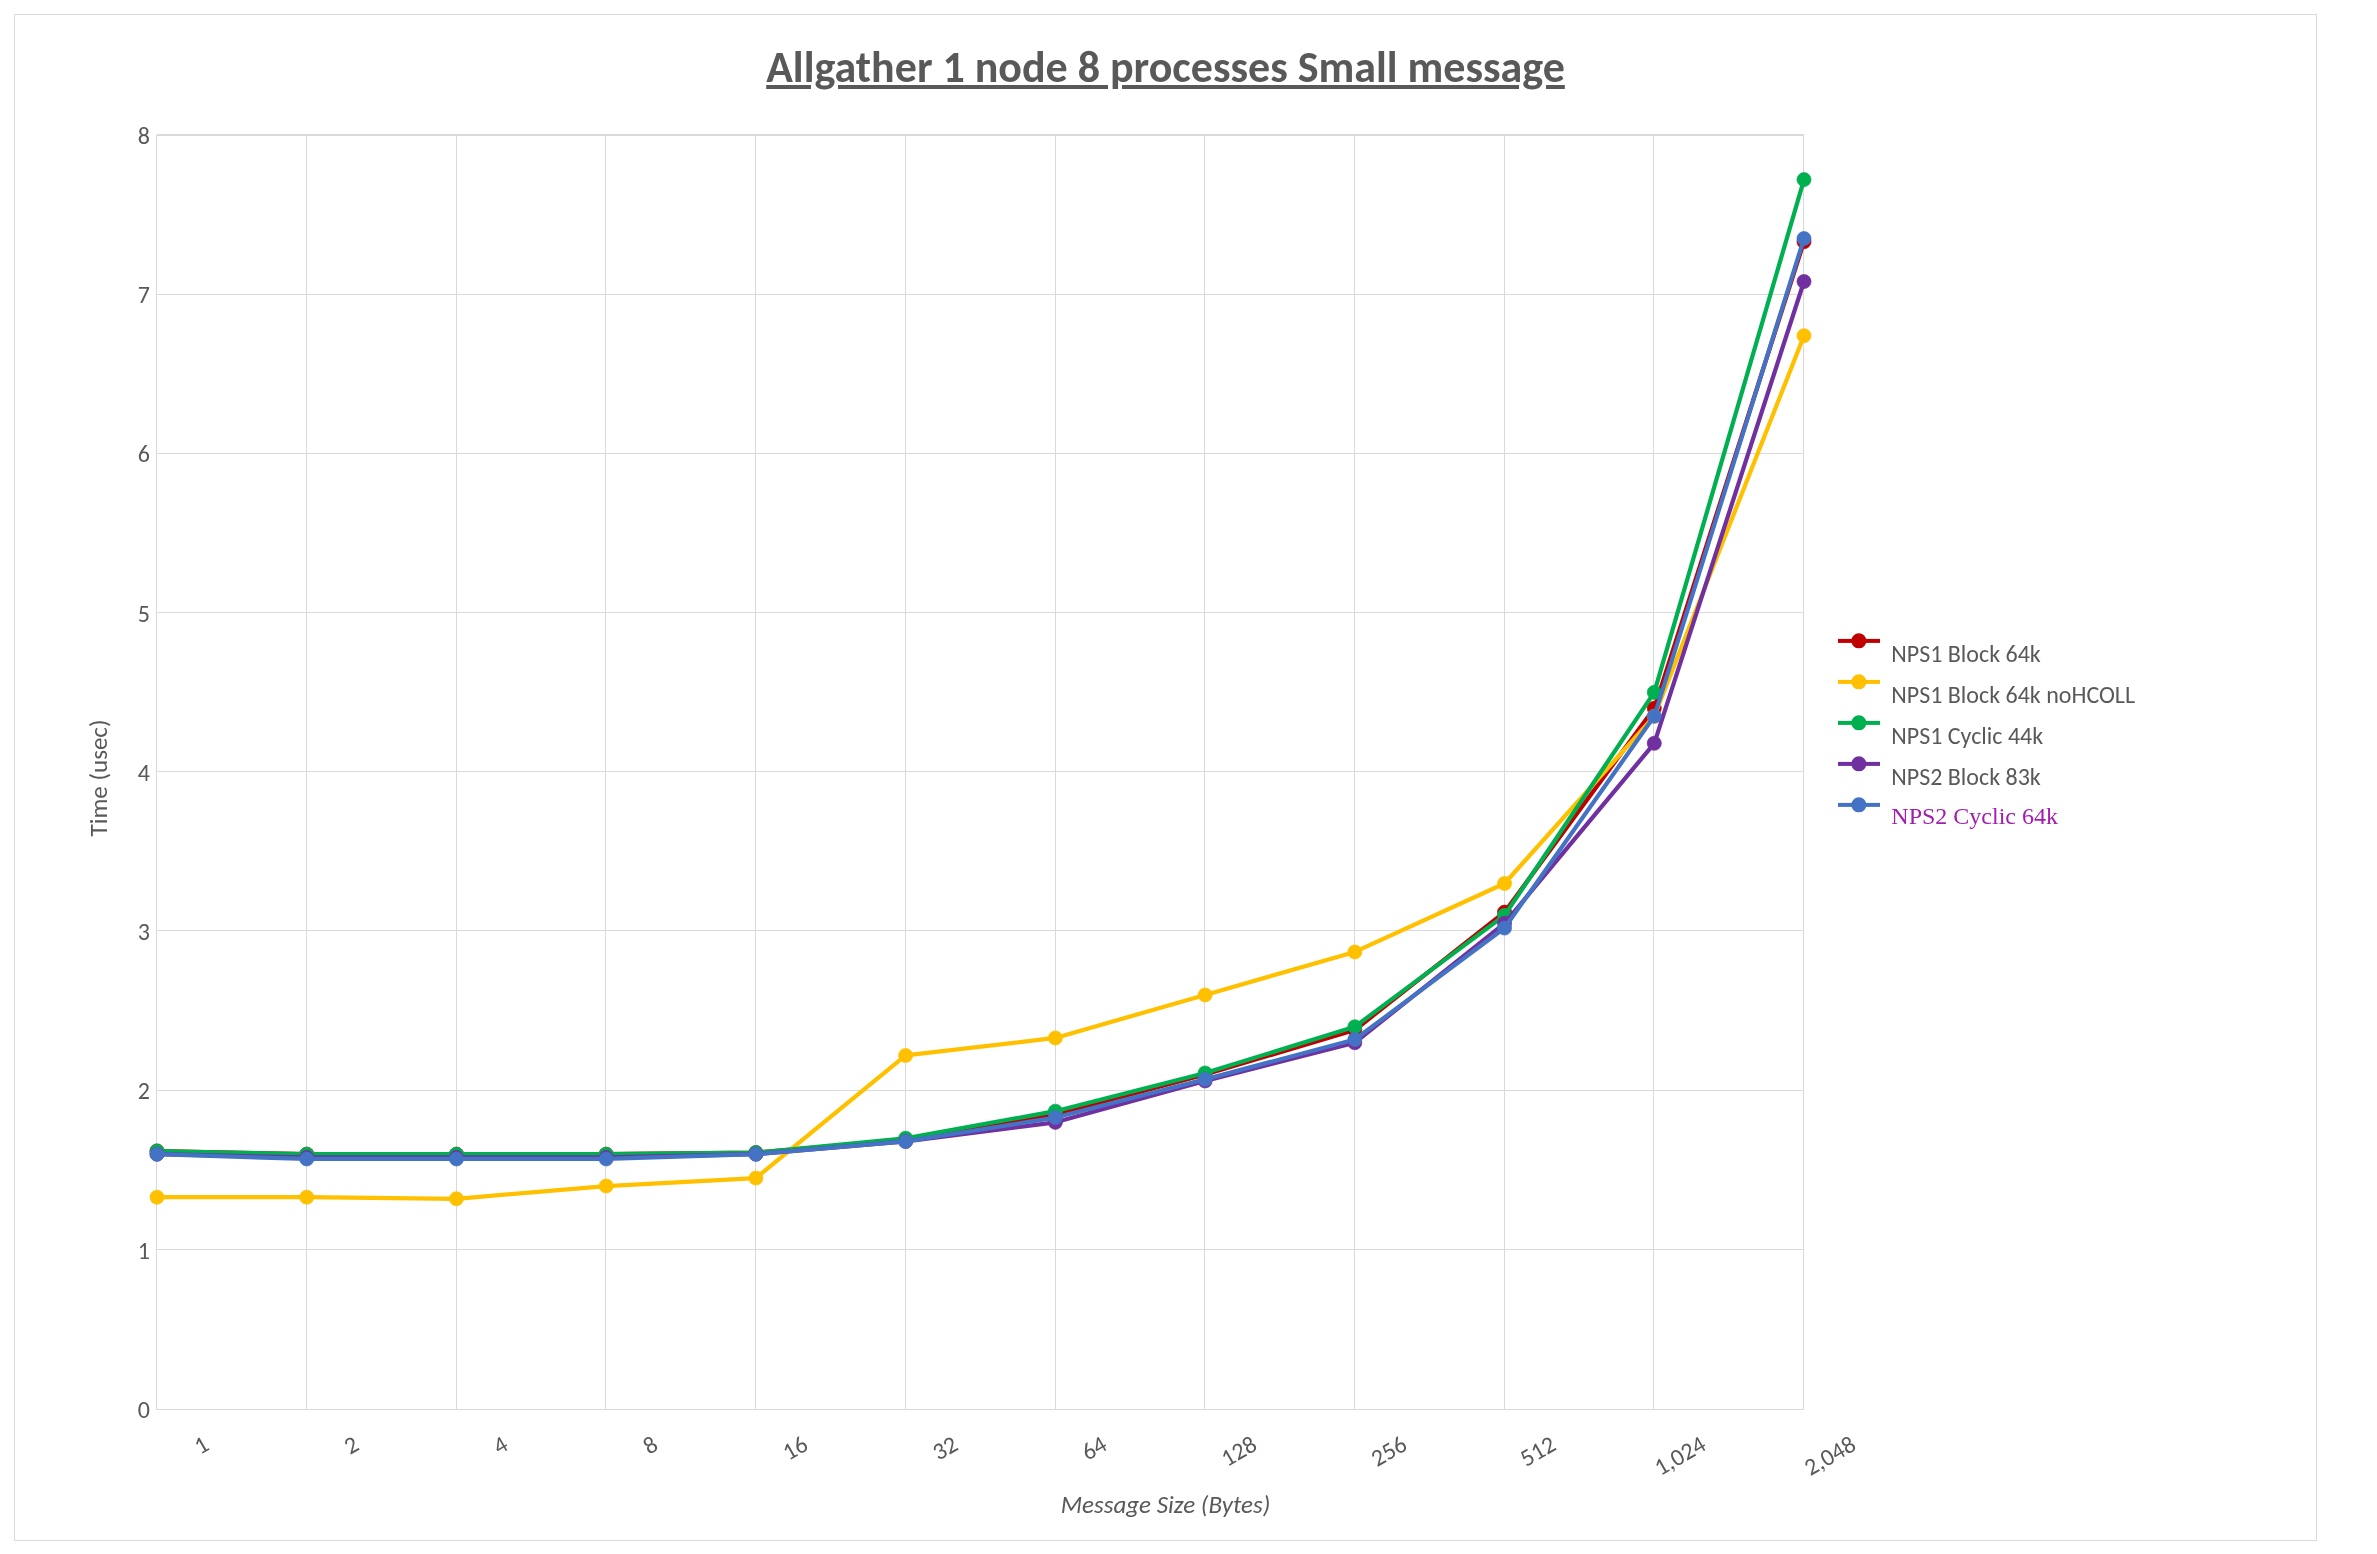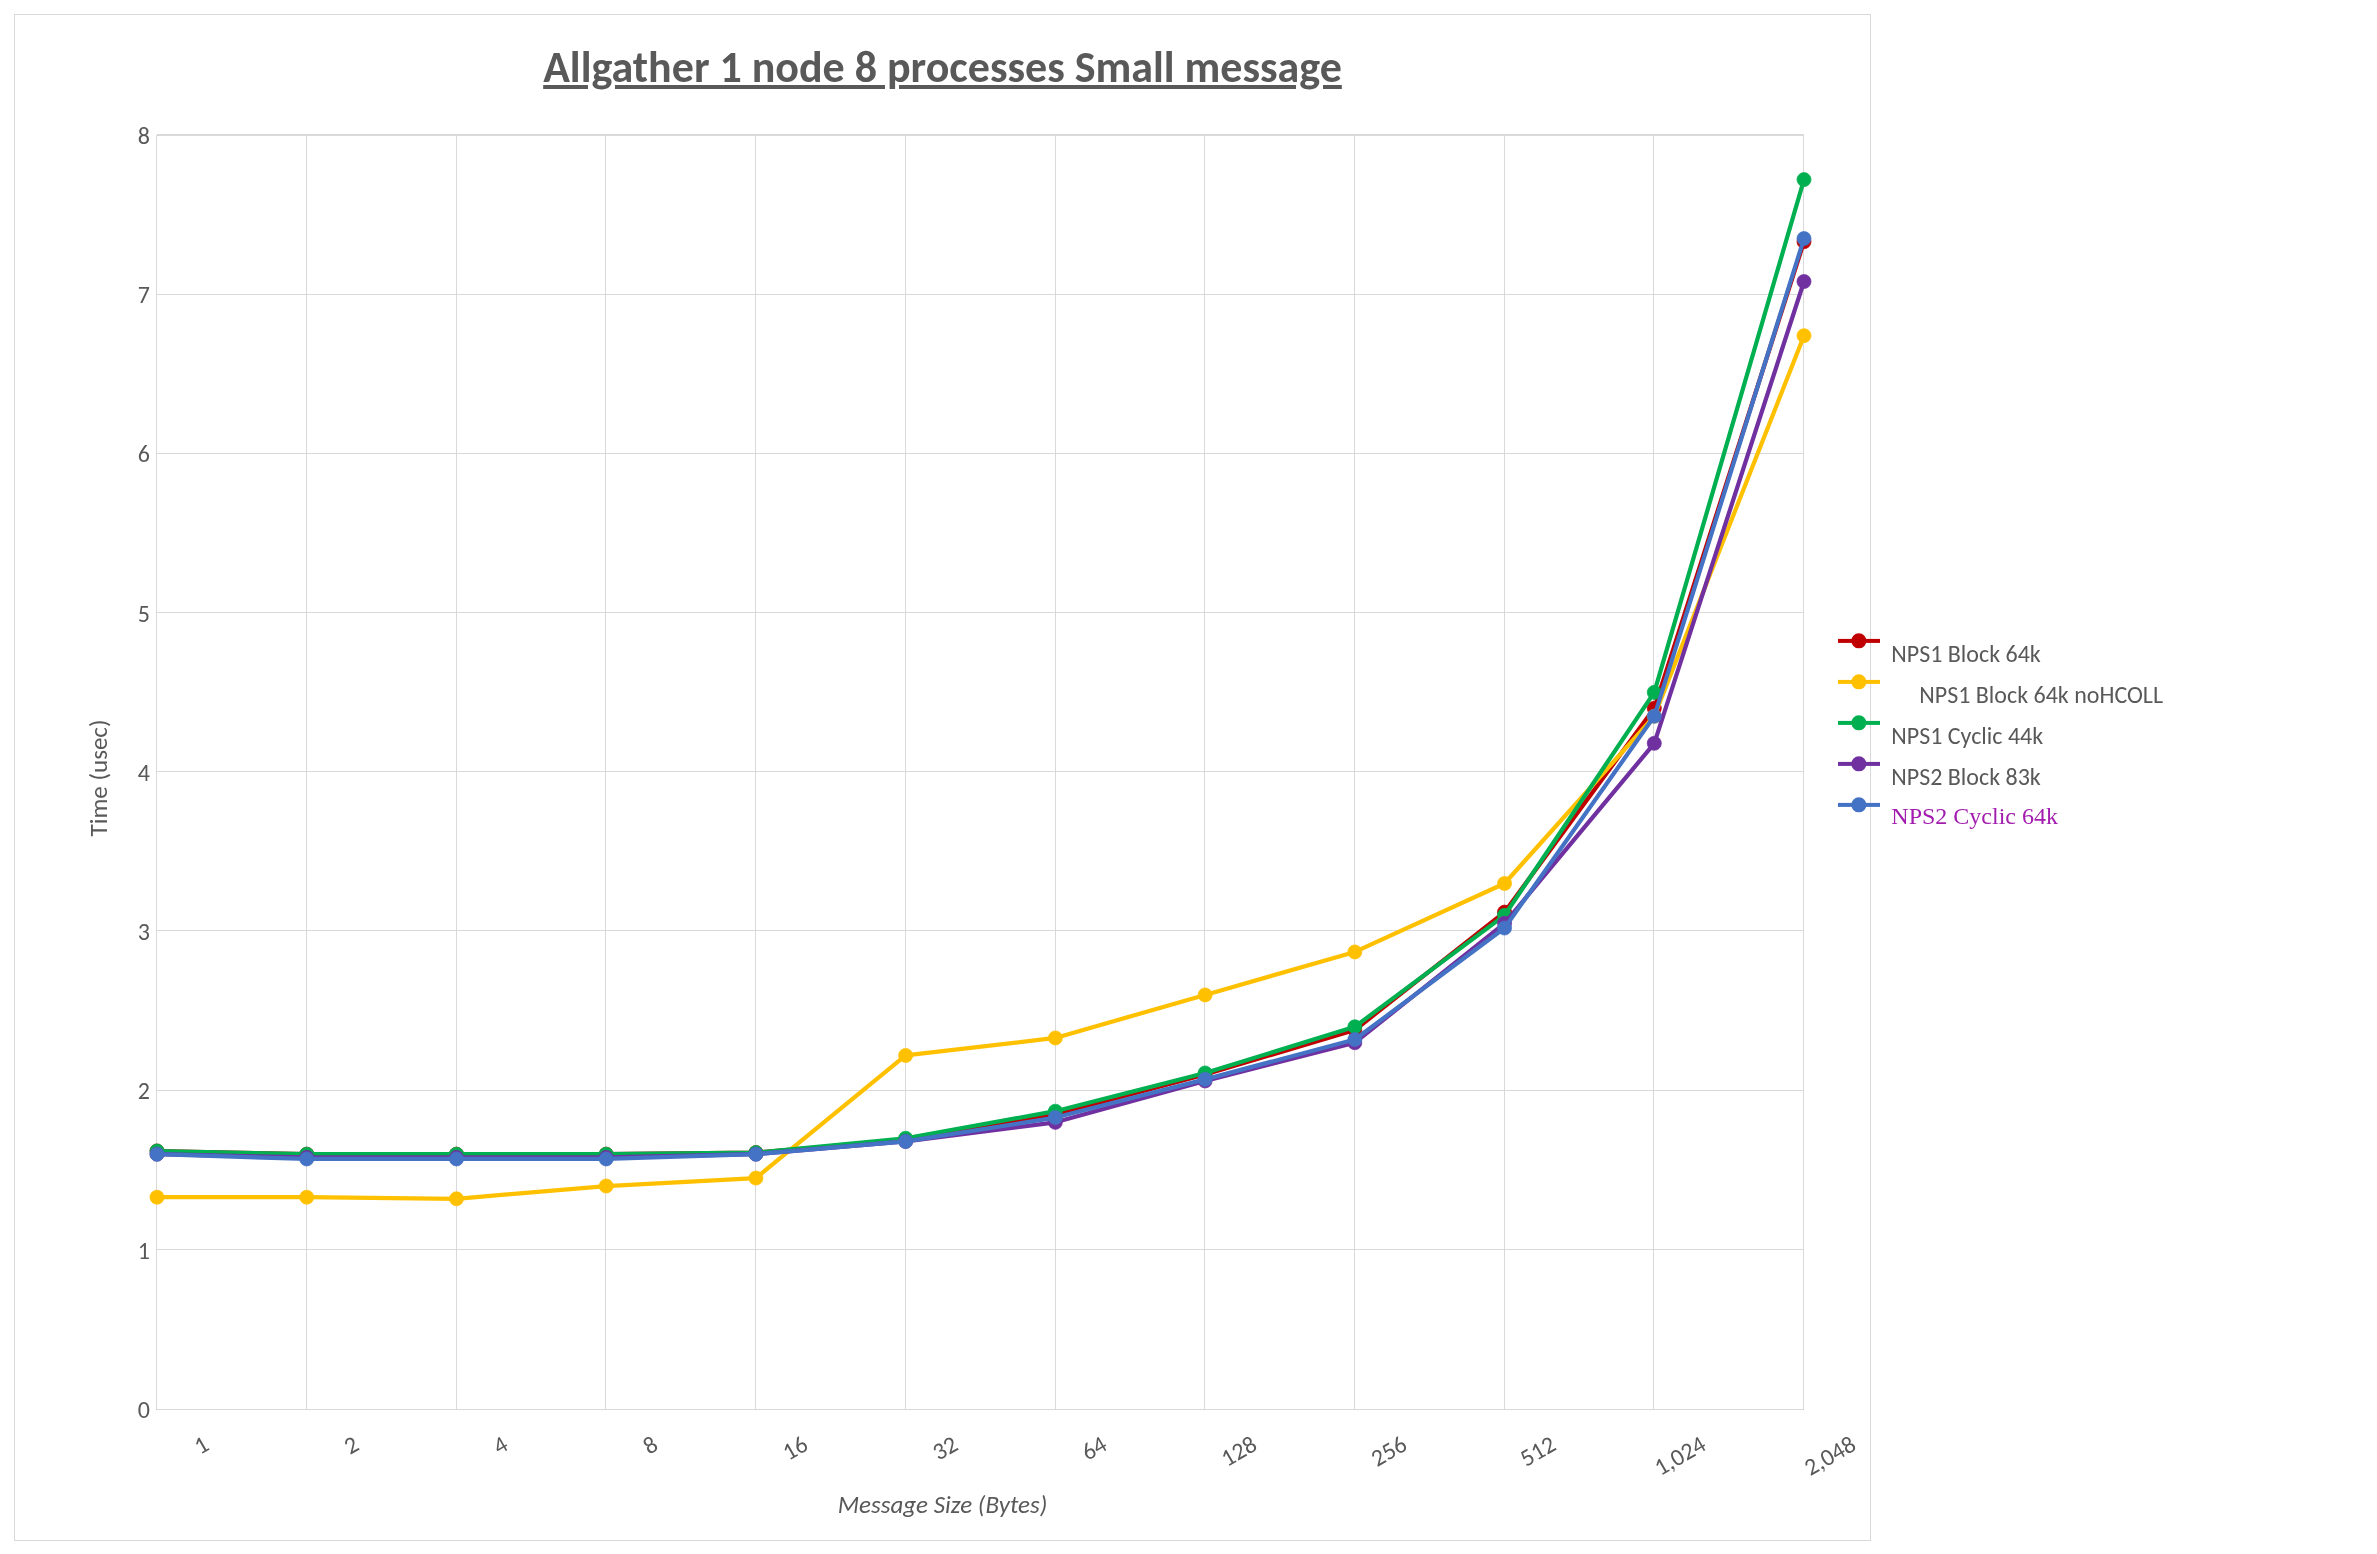--- a/index.html
+++ b/index.html
@@ -8,21 +8,21 @@
     width: 2377px;
     height: 1555px;
     background: #ffffff;
     font-family: "Calibri", "Segoe UI", Arial, sans-serif;
     color: #595959;
   }
   .chart-frame {
     position: absolute;
     left: 14px;
     top: 14px;
-    width: 1857px;
+    width: 2303px;
     height: 1527px;
     border: 1.4px solid #d9d9d9;
     box-sizing: border-box;
   }
   .title {
     position: absolute;
     left: 0;
     top: 25px;
     width: 100%;
     text-align: center;
@@ -239,21 +239,21 @@
       </svg>
     </div>
 
   <div class="legend" id="legend">
       <div class="legend-item" style="color: rgb(192, 0, 0);">
         <span class="legend-swatch">
           <span class="legend-swatch-line"></span>
         </span>
         <span style="color: rgb(89, 89, 89);">NPS1 Block 64k</span>
       </div>
-      <div class="legend-item" style="color: rgb(255, 192, 0); gap: 28px;">
+      <div class="legend-item" style="color: rgb(255, 192, 0);">
         <span class="legend-swatch">
           <span class="legend-swatch-line"></span>
         </span>
         <span style="color: rgb(89, 89, 89);">NPS1 Block 64k noHCOLL</span>
       </div>
       <div class="legend-item" style="color: rgb(0, 176, 80);">
         <span class="legend-swatch">
           <span class="legend-swatch-line"></span>
         </span>
         <span style="color: rgb(89, 89, 89);">NPS1 Cyclic 44k</span>

